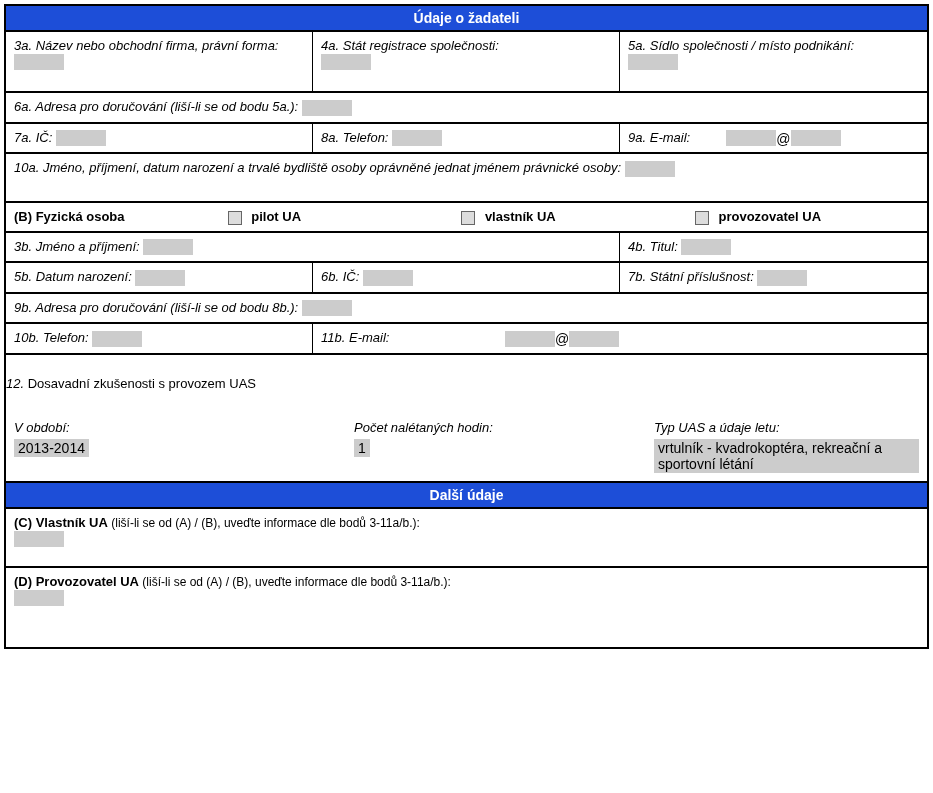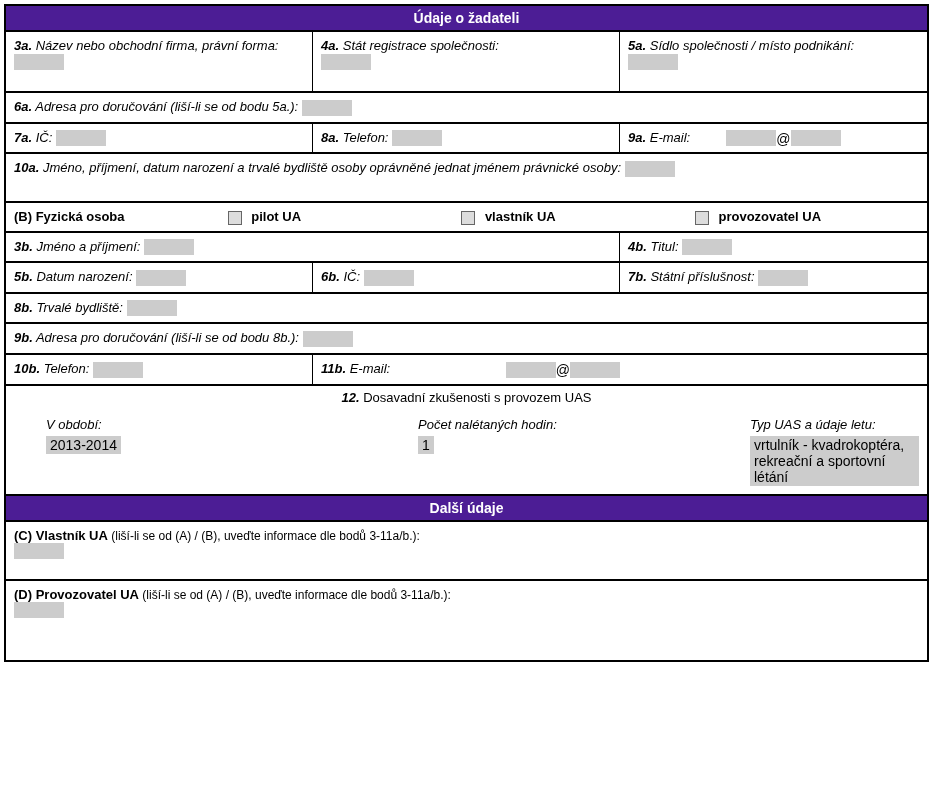--- a/index.html
+++ b/index.html
@@ -9,21 +9,21 @@
     font-family: Arial, sans-serif;
     font-size: 13px;
     background: #fff;
     color: #000;
   }
   .form-container {
     width: 925px;
     border: 1px solid #000;
   }
   .section-header {
-    background: #4c1d95;
+    background: #1d4ed8;
     color: #fff;
     text-align: center;
     font-weight: bold;
     padding: 4px 0;
     border: 1px solid #000;
     font-size: 14px;
   }
   table {
     width: 100%;
     border-collapse: collapse;
@@ -35,21 +35,21 @@
     font-size: 13px;
   }
   td.tall {
     height: 60px;
   }
   td.medium {
     height: 48px;
   }
   .bold { font-weight: bold; }
   .italic { font-style: italic; }
-  .label-num { font-weight: bold; font-style: italic; }
+  .label-num { font-weight: normal; font-style: italic; }
   .label-text { font-style: italic; }
   .checkbox {
     display: inline-block;
     width: 14px;
     height: 14px;
     border: 1px solid #666;
     background: #ddd;
     vertical-align: middle;
     margin-right: 6px;
   }
@@ -67,27 +67,27 @@
     padding: 1px 4px;
     font-size: 14px;
   }
   .exp-block {
     padding: 6px 8px;
     border-left: 1px solid #000;
     border-right: 1px solid #000;
     border-bottom: 1px solid #000;
   }
   .exp-row { display: flex; }
-  .exp-col { flex: 1; padding: 2px 0; margin-left: 32px; }
+  .exp-col { flex: 1; padding: 2px 0; }
   .exp-col.w1 { flex: 0 0 340px; }
   .exp-col.w2 { flex: 0 0 300px; }
   .exp-col.w3 { flex: 1; }
   .center-note {
-    text-align: center;
-    padding: 4px 0;
+    text-align: left;
+    padding: 21px 0;
     border-left: 1px solid #000;
     border-right: 1px solid #000;
     border-top: 1px solid #000;
   }
   .note-small { font-size: 12px; font-weight: normal; }
   .at-symbol { font-size: 14px; vertical-align: middle; }
 </style>
 </head>
 <body>
 
@@ -206,30 +206,20 @@
         <span class="greybox wide"></span>
       </td>
       <td>
         <span class="label-num">7b.</span><span class="label-text"> Státní příslušnost:</span>
         <span class="greybox wide"></span>
       </td>
     </tr>
   </tbody>
     </table>
 
-  <table>
-    <tbody>
-        <tr>
-      <td>
-        <span class="label-num">8b.</span><span class="label-text"> Trvalé bydliště:</span>
-        <span class="greybox wide"></span>
-      </td>
-    </tr>
-  </tbody>
-    </table>
 
   <table>
     <tbody>
         <tr>
       <td>
         <span class="label-num">9b.</span><span class="label-text"> Adresa pro doručování (liší-li se od bodu 8b.):</span>
         <span class="greybox wide"></span>
       </td>
     </tr>
   </tbody>

